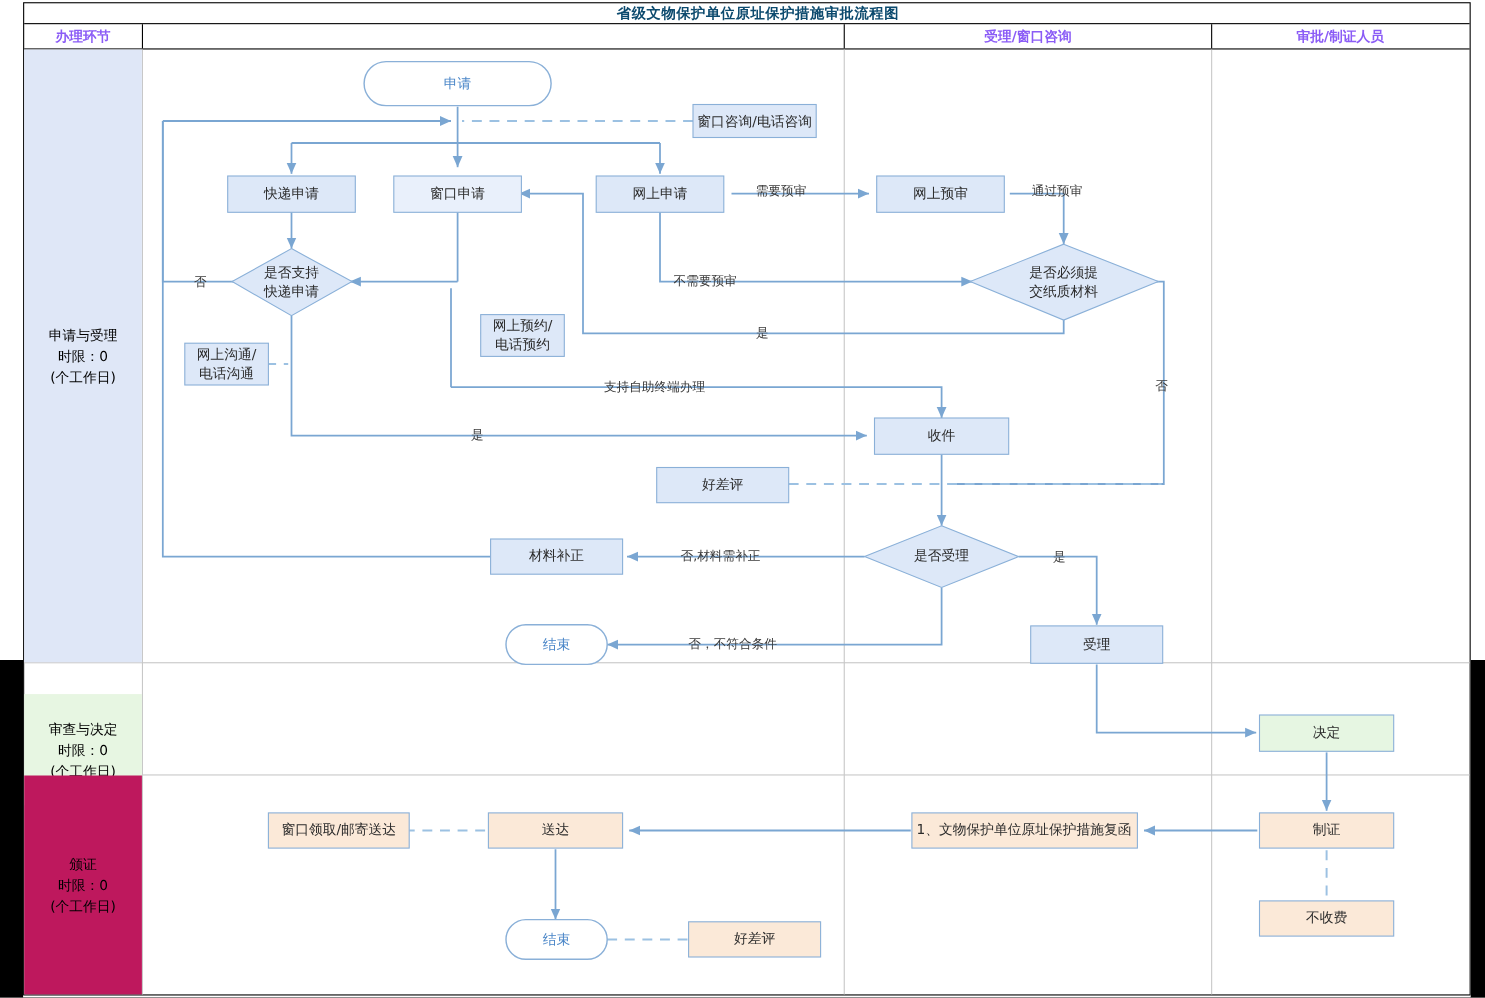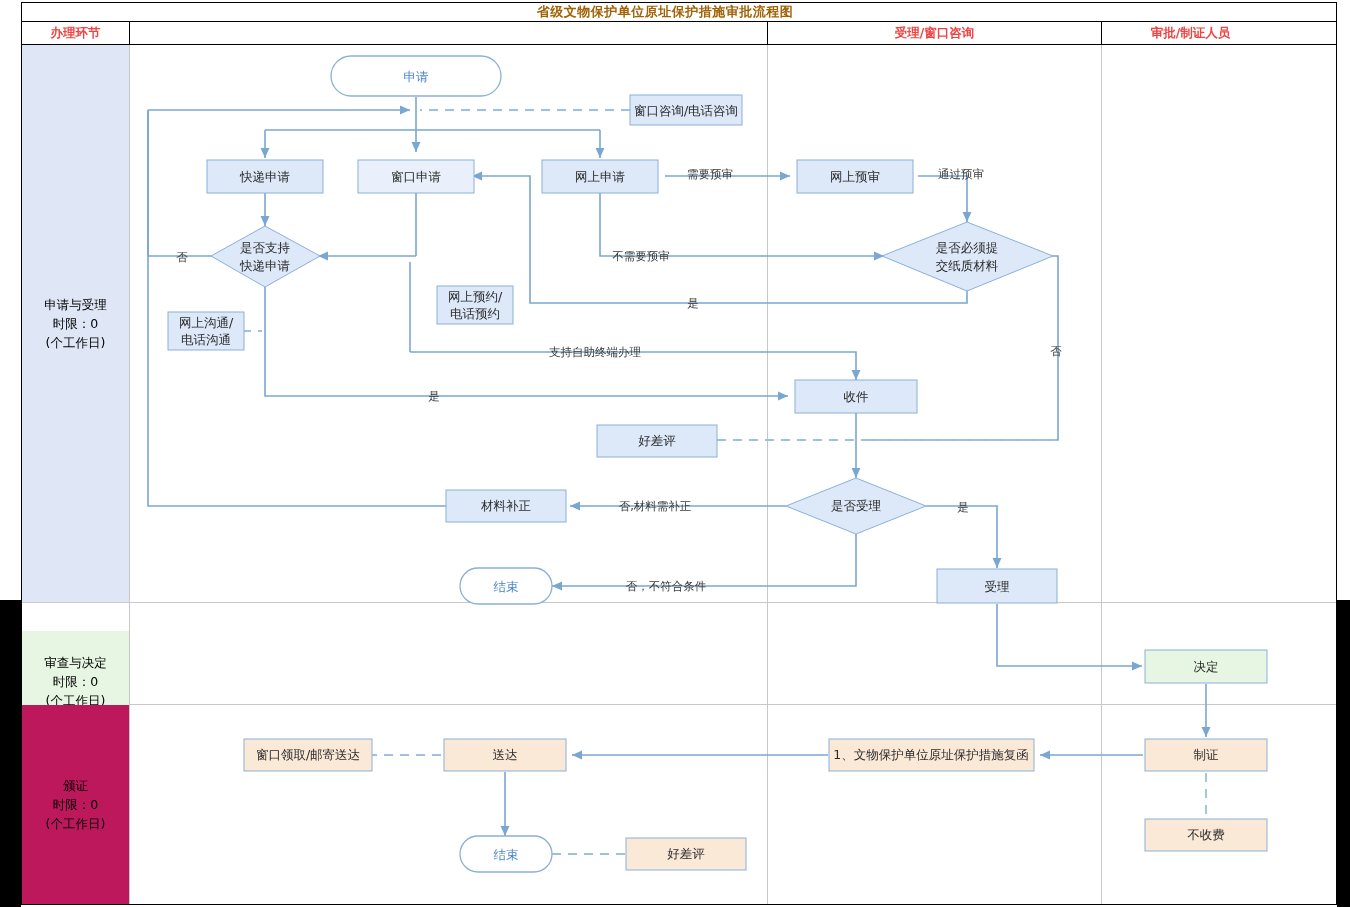--- a/index.html
+++ b/index.html
@@ -4,27 +4,27 @@
 <style>
   html,body{margin:0;padding:0;background:#000;}
   #page{position:relative;width:1350px;height:907px;background:#ffffff;
         font-family:"DejaVu Sans","Liberation Sans",sans-serif;overflow:hidden;}
   
   .gutter{position:absolute;background:#000;}
   #gutter-left{left:0;top:600px;width:21px;height:307px;}
   #gutter-right{left:1337px;top:600px;width:13px;height:307px;}
   .frame{position:absolute;left:21px;top:2px;width:1316px;height:903px;
          border:1px solid #000;box-sizing:border-box;background:#fff;}
-  .title-bar{position:absolute;left:8px;top:3px;width:1314px;height:18px;
+  .title-bar{position:absolute;left:32px;top:3px;width:1314px;height:18px;
          display:flex;align-items:center;justify-content:center;
-         font-size:13px;color:#a16207;font-weight:bold;letter-spacing:.5px;}
+         font-size:13px;color:#0c4a6e;font-weight:bold;letter-spacing:.5px;}
   .hdr-row{position:absolute;left:22px;top:21px;width:1314px;height:24px;
          border-top:1px solid #000;border-bottom:1px solid #000;box-sizing:border-box;}
   .hdr-cell{position:absolute;top:0;height:22px;display:flex;align-items:center;
-         justify-content:center;font-size:12.5px;font-weight:bold;color:#ef4444;}
+         justify-content:center;font-size:12.5px;font-weight:bold;color:#8b5cf6;}
   .hdr-div{position:absolute;top:0;width:1px;height:22px;background:#000;}
   .lane-div{position:absolute;width:1px;background:#c8c8c8;}
   .row-div{position:absolute;height:1px;background:#c8c8c8;}
   .stage{position:absolute;left:22px;display:flex;align-items:center;justify-content:center;
          text-align:center;font-size:12.5px;line-height:19px;color:#000;box-sizing:border-box;}
   #stage-1{top:45px;height:557px;background:#dfe7f7;}
   #stage-2{top:603px;height:101px;background:#e7f6e2;margin-top:28px;}
   #stage-3{top:705px;height:199px;background:#be185d;}
   .stage-w{width:107px;}
   svg#flow{position:absolute;left:0;top:0;width:1350px;height:907px;}
@@ -50,21 +50,21 @@
   <div class="gutter" id="gutter-right"></div>
 
   <div class="frame"></div>
 
   <div class="title-bar">省级文物保护单位原址保护措施审批流程图</div>
 
   <div class="hdr-row">
     <div class="hdr-cell" style="left:0;width:107px;">办理环节</div>
     <div class="hdr-cell" style="left:100px;width:637px;margin-top:40px;">申请人员</div>
     <div class="hdr-cell" style="left:746px;width:333px;">受理/窗口咨询</div>
-    <div class="hdr-cell" style="left:1052px;width:233px;">审批/制证人员</div>
+    <div class="hdr-cell" style="left:1080px;width:233px;">审批/制证人员</div>
     <div class="hdr-div" style="left:107px;"></div>
     <div class="hdr-div" style="left:745px;"></div>
     <div class="hdr-div" style="left:1079px;"></div>
   </div>
 
   <div class="lane-div" style="left:129px;top:45px;height:859px;"></div>
   <div class="lane-div" style="left:767px;top:45px;height:859px;"></div>
   <div class="lane-div" style="left:1101px;top:45px;height:859px;"></div>
   <div class="row-div" style="left:22px;top:602px;width:1314px;"></div>
   <div class="row-div" style="left:22px;top:704px;width:1314px;"></div>

